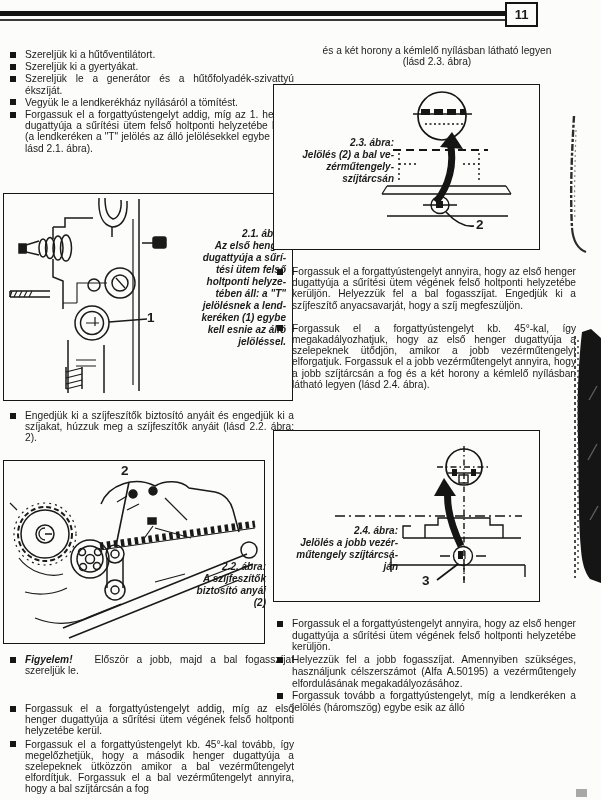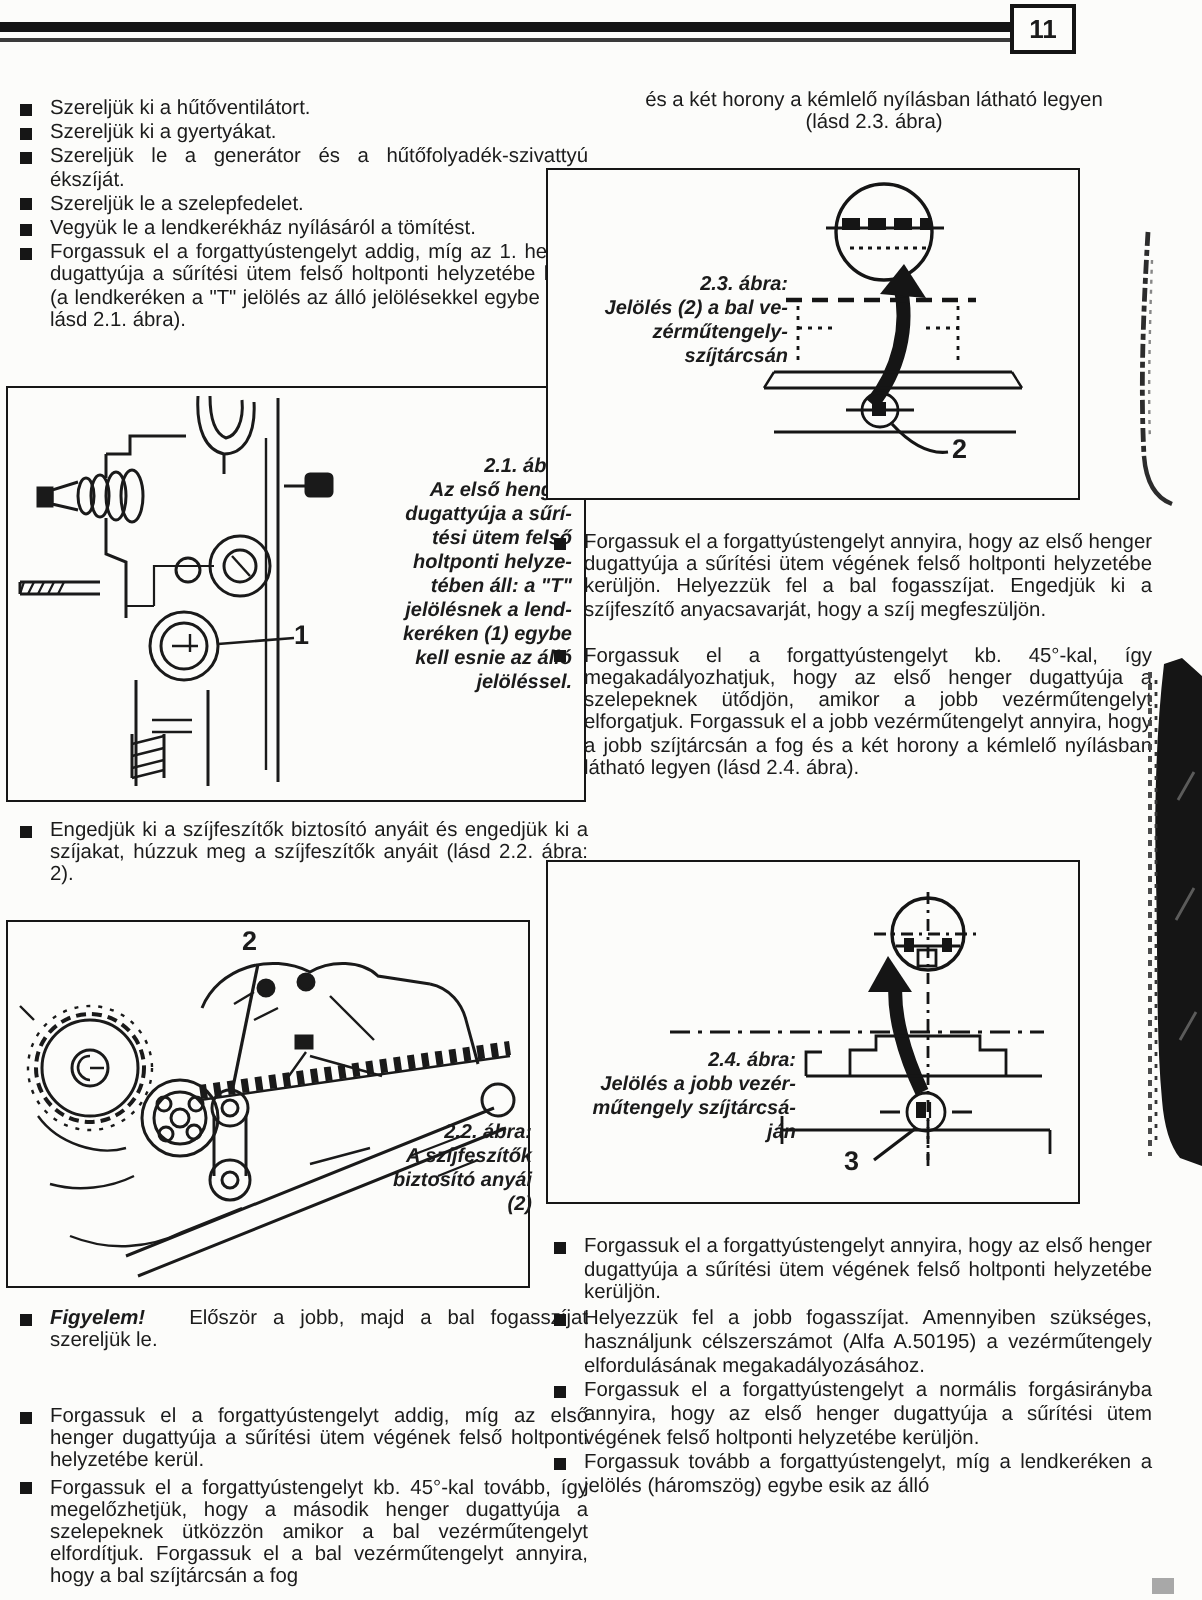--- a/index.html
+++ b/index.html
@@ -40,24 +40,20 @@
       <span class="sq"></span>
       <div class="bt">Szereljük ki a hűtőventilátort.</div>
       </div>
     <div class="bullet-row">
       <span class="sq"></span>
       <div class="bt">Szereljük ki a gyertyákat.</div>
       </div>
     <div class="bullet-row">
       <span class="sq"></span>
       <div class="bt">Szereljük le a generátor és a hűtőfolyadék-szivattyú ékszíját.</div>
-      </div>
-    <div class="bullet-row">
-      <span class="sq"></span>
-      <div class="bt">Szereljük le a szelepfedelet.</div>
       </div>
     <div class="bullet-row">
       <span class="sq"></span>
       <div class="bt">Vegyük le a lendkerékház nyílásáról a tömítést.</div>
       </div>
     <div class="bullet-row">
       <span class="sq"></span>
       <div class="bt">Forgassuk el a forgattyústengelyt addig, míg az 1. henger dugattyúja a sűrítési ütem felső holtponti helyzetébe kerül (a lendkeréken a "T" jelölés az álló jelölésekkel egybe esik; lásd 2.1. ábra).</div>
       </div>
   </div>
@@ -267,24 +263,20 @@
     <div class="bullet-row">
       <span class="sq"></span>
       <div class="bt">Forgassuk el a forgattyústengelyt annyira, hogy az első henger dugattyúja a sűrítési ütem végének felső holtponti helyzetébe kerüljön.</div>
       </div>
     <div class="bullet-row">
       <span class="sq"></span>
       <div class="bt">Helyezzük fel a jobb fogasszíjat. Amennyiben szükséges, használjunk célszerszámot (Alfa A.50195) a vezérműtengely elfordulásának megakadályozásához.</div>
       </div>
     <div class="bullet-row">
       <span class="sq"></span>
-      <div class="bt">Forgassuk el a forgattyústengelyt a normális forgásirányba annyira, hogy az első henger dugattyúja a sűrítési ütem végének felső holtponti helyzetébe kerüljön.</div>
-      </div>
-    <div class="bullet-row">
-      <span class="sq"></span>
       <div class="bt">Forgassuk tovább a forgattyústengelyt, míg a lendkeréken a jelölés (háromszög) egybe esik az álló</div>
       </div>
   </div>
 
   <svg class="abs" style="left:545px;top:100px;pointer-events:none;" width="56" height="700" viewBox="0 0 56 700">
     <path d="M29,16 C27,50 25,90 27,128" stroke="#2c2c2c" stroke-width="2.4" fill="none" stroke-dasharray="7,2,3,2"></path>
     <path d="M31,30 C30,60 29,95 30,120" stroke="#555" stroke-width="1.2" fill="none" stroke-dasharray="2,3" opacity="0.7"></path>
     <path d="M27,128 C28,141 33,149 41,152" stroke="#2c2c2c" stroke-width="2.2" fill="none"></path>
     <path d="M37,232 C33,266 32,305 33,340 C34,380 33,418 36,450 C37,463 40,473 45,479 L56,483 L56,238 L46,229 Z" fill="#151515"></path>
     <path d="M30,236 V478" stroke="#4a4a4a" stroke-width="2" stroke-dasharray="3,3"></path>

